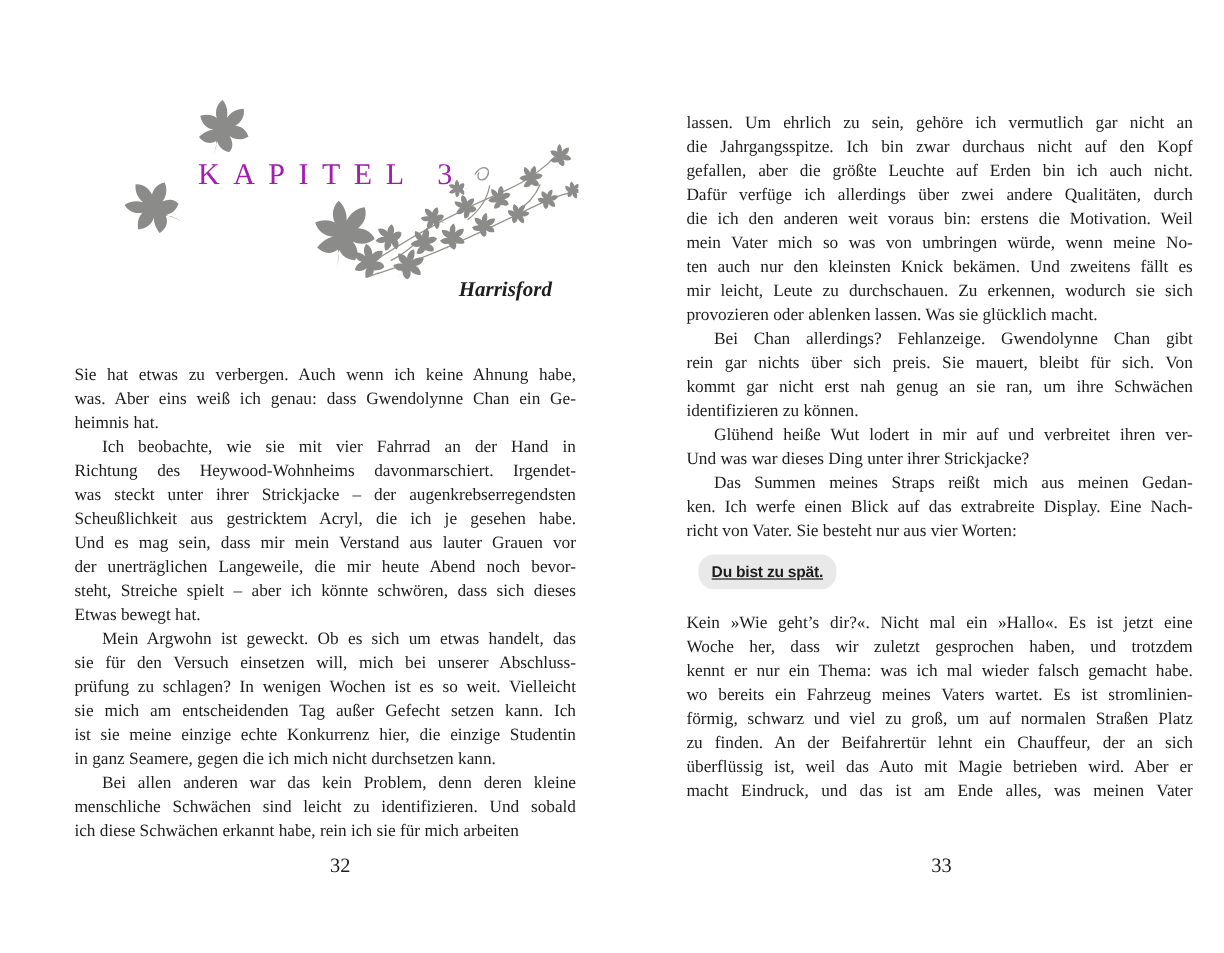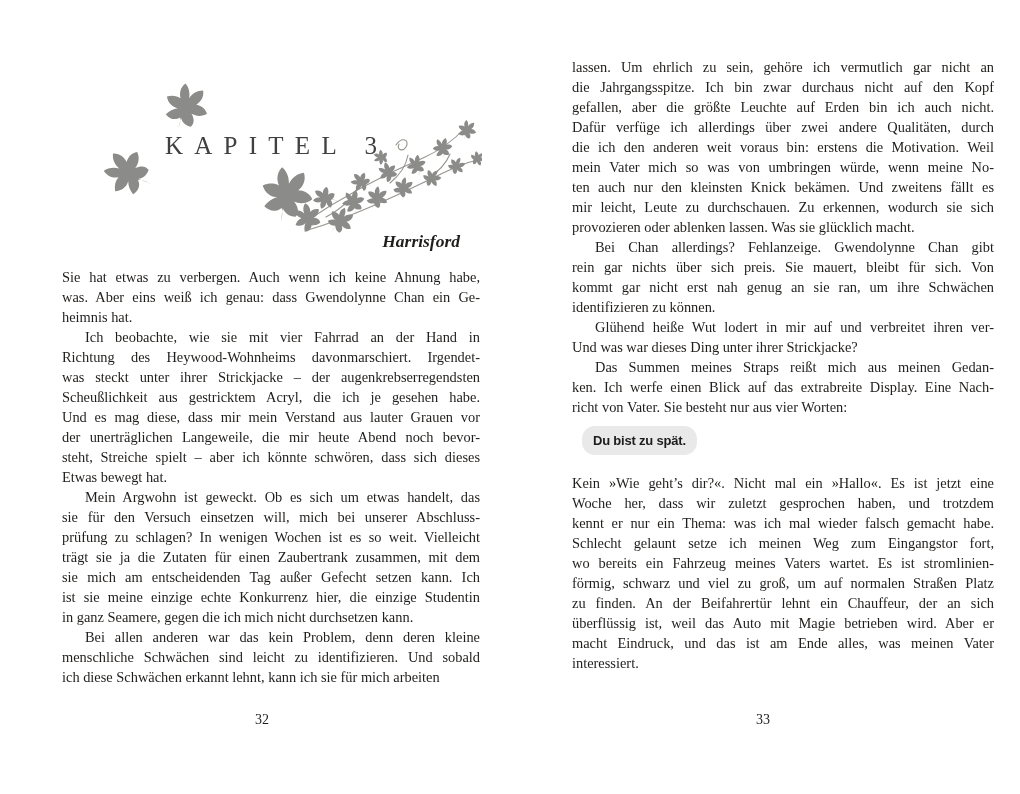--- a/index.html
+++ b/index.html
@@ -18,49 +18,49 @@
     overflow:hidden;
     font-family:"Liberation Serif","DejaVu Serif",serif;
     color:var(--text);
   }
   
   .decor{position:absolute;left:90px;top:70px;}
   .kicker{
     position:absolute;left:62px;top:132px;width:418px;
     text-align:center;
     font-size:25px;letter-spacing:0.45em;text-indent:0.45em;
-    color:#404040;
+    color:#a21caf;
   }
   .subtitle{
     position:absolute;left:42px;top:231px;width:418px;
     text-align:right;
     font-size:17.5px;font-weight:bold;font-style:italic;
   }
   
-  .page-body{position:absolute;font-size:14.4px;line-height:20px;overflow:hidden;}
+  .page-body{position:absolute;font-size:14.4px;line-height:20px;overflow:hidden;margin-top:36px;}
   #left-body{left:62px;top:267px;width:418px;height:446px;}
   #right-body{left:572px;top:57px;width:422px;height:660px;}
   .pline{text-align:justify;text-align-last:justify;white-space:normal;}
   .pline.lastline{text-align-last:left;}
   .pline.indent{text-indent:23px;}
   
-  .bubble-row{margin:9px 0 18px 10px;height:29px;display:flex;align-items:flex-start;}
+  .bubble-row{margin:9px 0 18px 10px;height:29px;display:flex;align-items:flex-start;text-decoration:underline;}
   .bubble{
     display:inline-block;
     background:var(--bubble-bg);
     color:var(--bubble-text);
     font-family:"Liberation Sans","DejaVu Sans",sans-serif;
     font-weight:bold;
     font-size:13px;line-height:17px;
     letter-spacing:-0.2px;
     padding:6px 11px;
     border-radius:13px;
   }
   
-  .folio{position:absolute;top:712px;width:60px;text-align:center;font-size:14px;}
+  .folio{position:absolute;top:712px;width:60px;text-align:right;font-size:17px;}
   #folio-left{left:232px;}
   #folio-right{left:733px;}
 </style>
 </head>
 <body>
 
 <div id="canvas">
 
   <svg class="decor" width="392" height="170" viewBox="0 0 392 170" aria-hidden="true">
     <defs>
@@ -112,38 +112,37 @@
       <div>
         <div class="pline">Sie hat etwas zu verbergen. Auch wenn ich keine Ahnung habe,</div>
         <div class="pline">was. Aber eins weiß ich genau: dass Gwendolynne Chan ein Ge-</div>
         <div class="pline lastline">heimnis hat.</div>
       </div>
       <div>
         <div class="pline indent">Ich beobachte, wie sie mit vier Fahrrad an der Hand in</div>
         <div class="pline">Richtung des Heywood-Wohnheims davonmarschiert. Irgendet-</div>
         <div class="pline">was steckt unter ihrer Strickjacke – der augenkrebserregendsten</div>
         <div class="pline">Scheußlichkeit aus gestricktem Acryl, die ich je gesehen habe.</div>
-        <div class="pline">Und es mag diese, dass mir mein Verstand aus lauter Grauen vor</div>
+        <div class="pline">Und es mag sein, dass mir mein Verstand aus lauter Grauen vor</div>
         <div class="pline">der unerträglichen Langeweile, die mir heute Abend noch bevor-</div>
         <div class="pline">steht, Streiche spielt – aber ich könnte schwören, dass sich dieses</div>
         <div class="pline lastline">Etwas bewegt hat.</div>
       </div>
       <div>
         <div class="pline indent">Mein Argwohn ist geweckt. Ob es sich um etwas handelt, das</div>
         <div class="pline">sie für den Versuch einsetzen will, mich bei unserer Abschluss-</div>
         <div class="pline">prüfung zu schlagen? In wenigen Wochen ist es so weit. Vielleicht</div>
-        <div class="pline">trägt sie ja die Zutaten für einen Zaubertrank zusammen, mit dem</div>
         <div class="pline">sie mich am entscheidenden Tag außer Gefecht setzen kann. Ich</div>
         <div class="pline">ist sie meine einzige echte Konkurrenz hier, die einzige Studentin</div>
         <div class="pline lastline">in ganz Seamere, gegen die ich mich nicht durchsetzen kann.</div>
       </div>
       <div>
         <div class="pline indent">Bei allen anderen war das kein Problem, denn deren kleine</div>
         <div class="pline">menschliche Schwächen sind leicht zu identifizieren. Und sobald</div>
-        <div class="pline lastline">ich diese Schwächen erkannt lehnt, kann ich sie für mich arbeiten</div>
+        <div class="pline lastline">ich diese Schwächen erkannt habe, rein ich sie für mich arbeiten</div>
       </div>
     </div>
   <div id="folio-left" class="folio">32</div>
 
   <div id="right-body" class="page-body">
       <div>
         <div class="pline">lassen. Um ehrlich zu sein, gehöre ich vermutlich gar nicht an</div>
         <div class="pline">die Jahrgangsspitze. Ich bin zwar durchaus nicht auf den Kopf</div>
         <div class="pline">gefallen, aber die größte Leuchte auf Erden bin ich auch nicht.</div>
         <div class="pline">Dafür verfüge ich allerdings über zwei andere Qualitäten, durch</div>
@@ -168,24 +167,22 @@
         <div class="pline">ken. Ich werfe einen Blick auf das extrabreite Display. Eine Nach-</div>
         <div class="pline lastline">richt von Vater. Sie besteht nur aus vier Worten:</div>
       </div>
       <div class="bubble-row">
         <span class="bubble">Du bist zu spät.</span>
       </div>
       <div>
         <div class="pline">Kein »Wie geht’s dir?«. Nicht mal ein »Hallo«. Es ist jetzt eine</div>
         <div class="pline">Woche her, dass wir zuletzt gesprochen haben, und trotzdem</div>
         <div class="pline">kennt er nur ein Thema: was ich mal wieder falsch gemacht habe.</div>
-        <div class="pline">Schlecht gelaunt setze ich meinen Weg zum Eingangstor fort,</div>
         <div class="pline">wo bereits ein Fahrzeug meines Vaters wartet. Es ist stromlinien-</div>
         <div class="pline">förmig, schwarz und viel zu groß, um auf normalen Straßen Platz</div>
         <div class="pline">zu finden. An der Beifahrertür lehnt ein Chauffeur, der an sich</div>
         <div class="pline">überflüssig ist, weil das Auto mit Magie betrieben wird. Aber er</div>
         <div class="pline">macht Eindruck, und das ist am Ende alles, was meinen Vater</div>
-        <div class="pline lastline">interessiert.</div>
       </div>
     </div>
   <div id="folio-right" class="folio">33</div>
 
 </div>
 
 </body></html>

